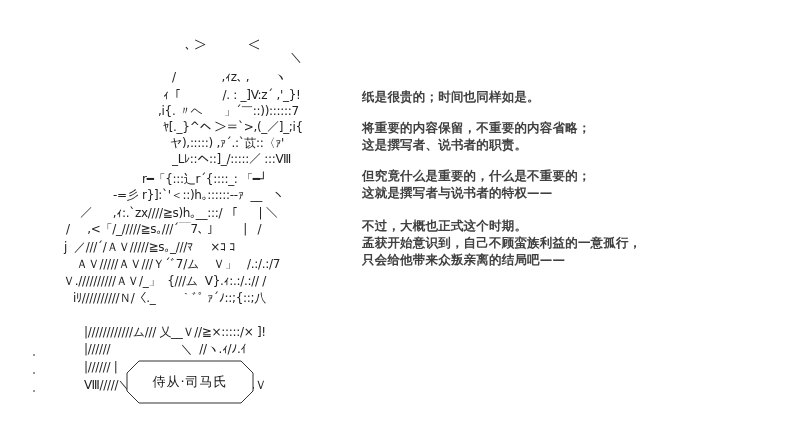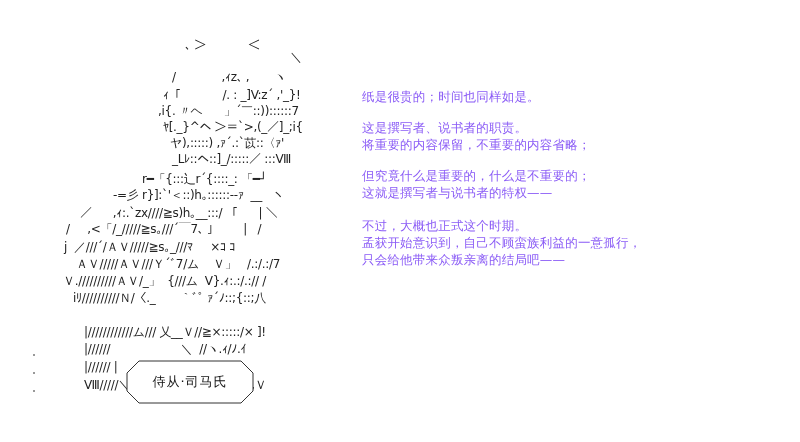--- a/index.html
+++ b/index.html
@@ -7,21 +7,21 @@
          font-family: "DejaVu Sans", sans-serif; color: #111; }
   .art { position: absolute; left: 0; top: 0; width: 360px; height: 442px; }
   .art-line { position: absolute; white-space: pre; font-size: 12px; line-height: 14px;
               color: #222; letter-spacing: -0.3px; font-family: "DejaVu Sans", sans-serif; }
   .nameplate { position: absolute; left: 125px; top: 360px; width: 130px; height: 44px; }
   .nameplate svg { position: absolute; left: 0; top: 0; }
   .nameplate-label { position: absolute; left: 0; top: 13px; width: 130px; text-align: center;
                      font-size: 13px; color: #111; letter-spacing: 1px; }
   .narration { position: absolute; left: 362px; top: 88px; width: 430px; }
   .para { margin: 0 0 14px 0; }
-  .nline { font-size: 12.5px; line-height: 17px; color: #8b5cf6; white-space: nowrap; letter-spacing: 0.2px; }
+  .nline { font-size: 12.5px; line-height: 17px; color: #404040; white-space: nowrap; letter-spacing: 0.2px; font-weight: bold; }
   .dot { position: absolute; width: 2px; height: 2px; background: #777; border-radius: 1px; }
 </style>
 </head>
 <body>
 
 <div class="art">
   <div class="art-line" style="left:185px;top:38px">､ ＞            ＜</div>
   <div class="art-line" style="left:290px;top:50px">＼</div>
   <div class="art-line" style="left:172px;top:70px">/             ,ｨz､ ,       ヽ</div>
   <div class="art-line" style="left:163px;top:88px">ｨ「            /. : _]V:z´ ,'_}!</div>
@@ -52,22 +52,22 @@
     </svg>
     <div class="nameplate-label">侍从·司马氏</div>
   </div>
 </div>
 
 <div class="narration">
   <div class="para">
     <div class="nline">纸是很贵的；时间也同样如是。</div>
   </div>
   <div class="para" style="margin-top:10px">
+    <div class="nline">将重要的内容保留，不重要的内容省略；</div>
     <div class="nline">这是撰写者、说书者的职责。</div>
-    <div class="nline">将重要的内容保留，不重要的内容省略；</div>
   </div>
   <div class="para" style="margin-top:10px">
     <div class="nline">但究竟什么是重要的，什么是不重要的；</div>
     <div class="nline">这就是撰写者与说书者的特权——</div>
   </div>
   <div class="para" style="margin-top:16px">
     <div class="nline">不过，大概也正式这个时期。</div>
     <div class="nline">孟获开始意识到，自己不顾蛮族利益的一意孤行，</div>
     <div class="nline">只会给他带来众叛亲离的结局吧——</div>
   </div>

